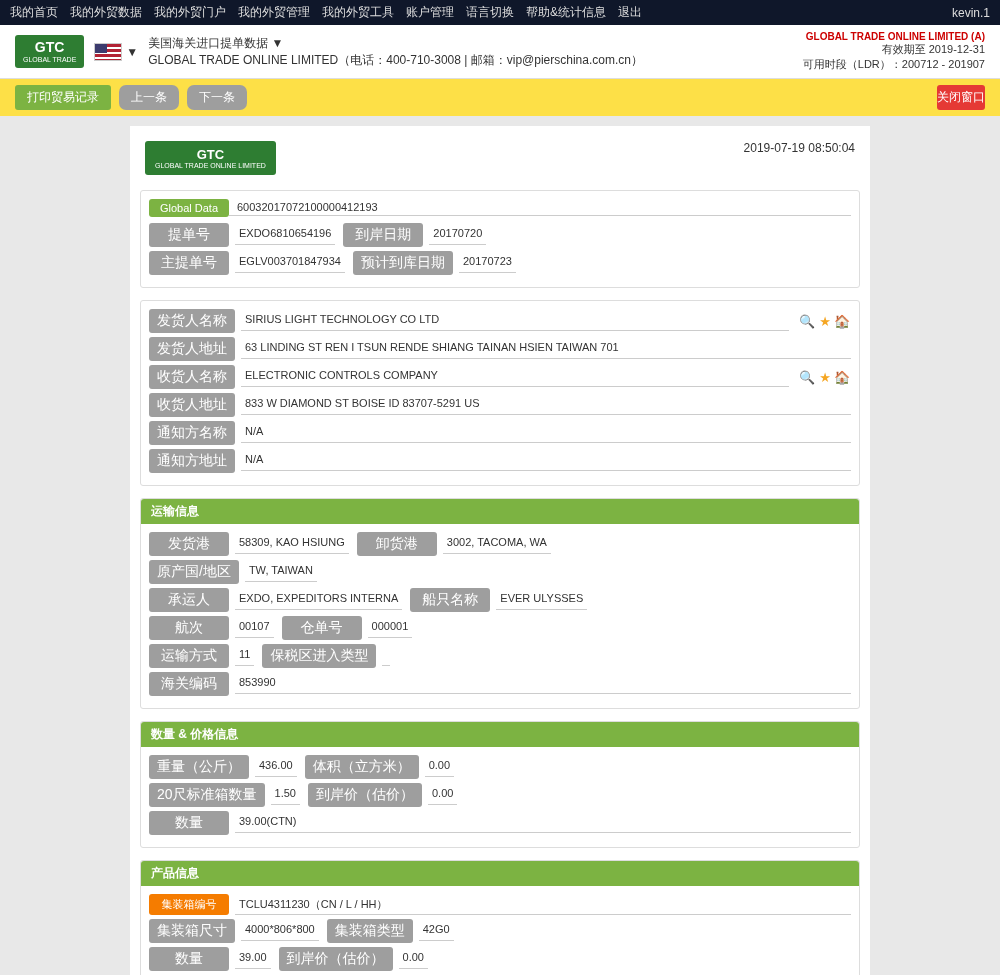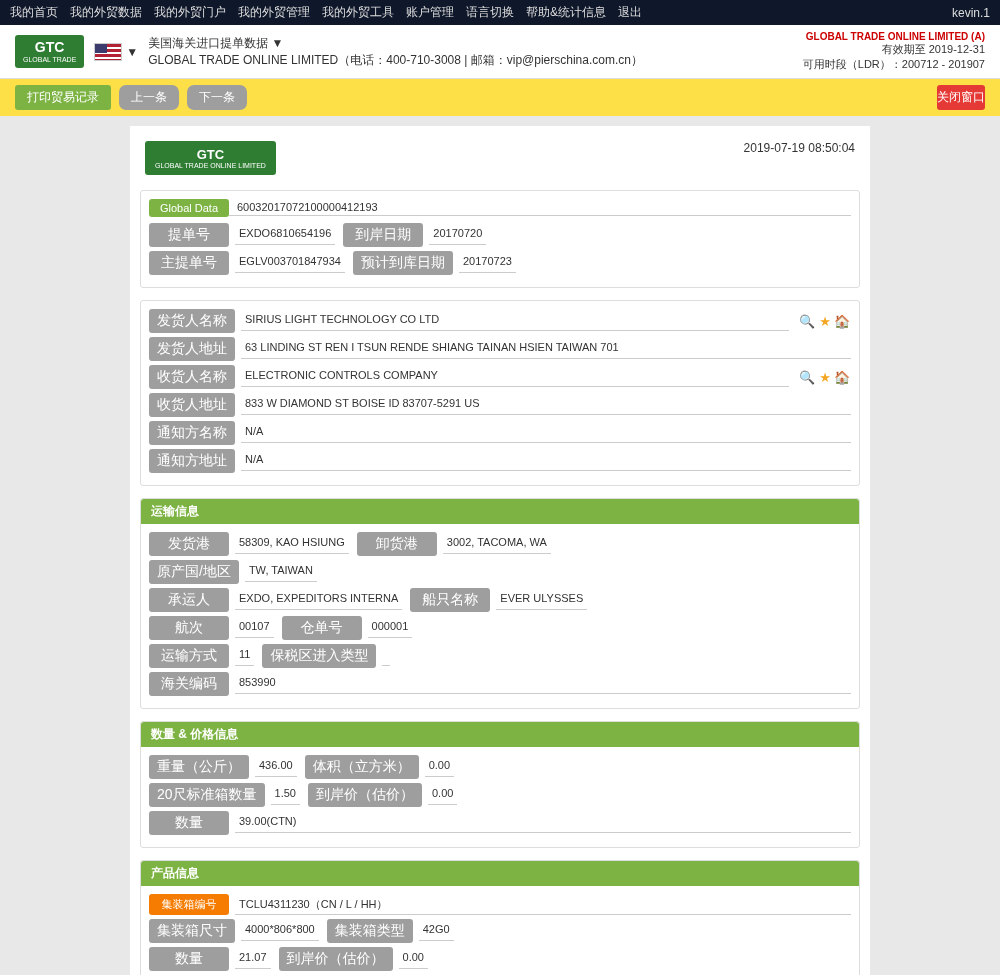--- a/index.html
+++ b/index.html
@@ -455,21 +455,21 @@
           <span class="field-value">4000*806*800</span>
         </div>
         <div class="field-row">
           <span class="field-label">集装箱类型</span>
           <span class="field-value">42G0</span>
         </div>
       </div>
       <div class="two-col">
         <div class="field-row">
           <span class="field-label">数量</span>
-          <span class="field-value">21.07</span>
+          <span class="field-value">39.00</span>
         </div>
         <div class="field-row">
           <span class="field-label">到岸价（估价）</span>
           <span class="field-value">0.00</span>
         </div>
       </div>
 
       <div style="margin-top:6px;">
         <div class="field-label-green" style="display:inline-block;margin-bottom:4px;">产品描述</div>
         

